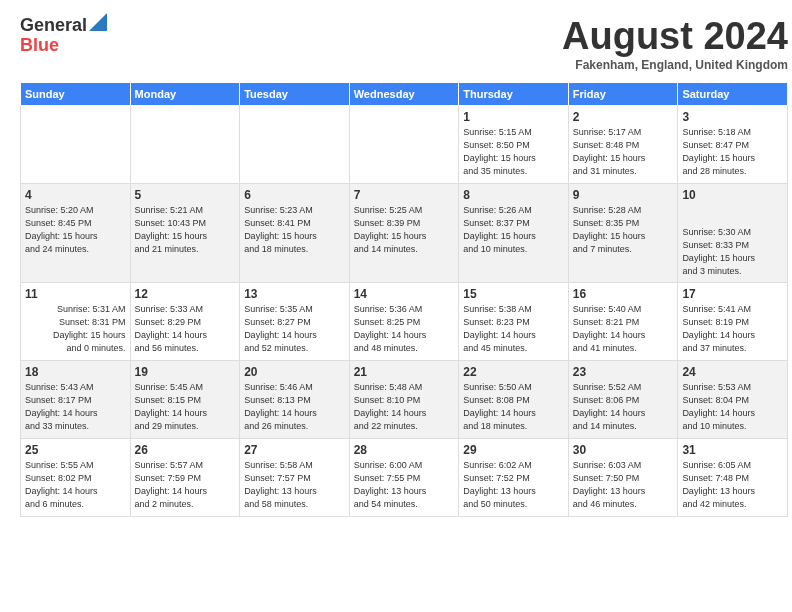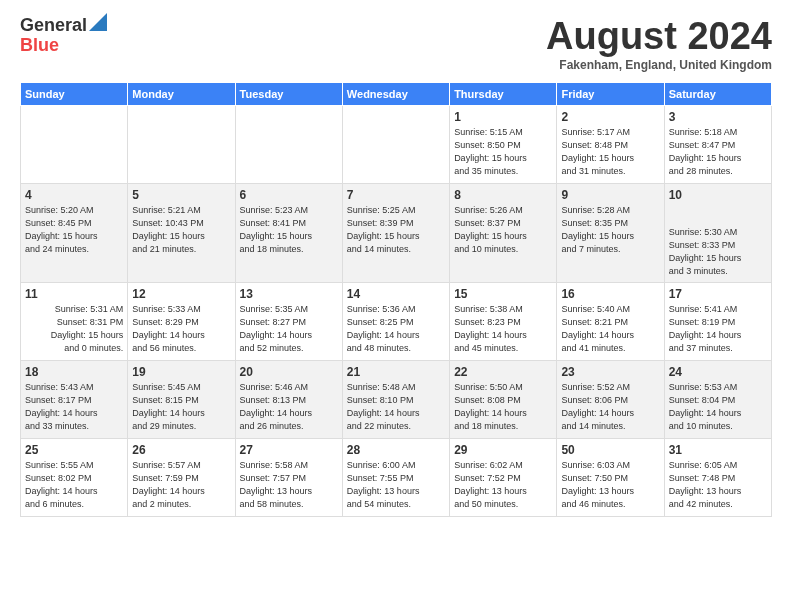--- a/index.html
+++ b/index.html
@@ -6,21 +6,21 @@
     body {
       width: 792px;
       height: 612px;
       font-family: Arial, sans-serif;
       background: #fff;
       overflow: hidden;
     }
     .page {
       width: 792px;
       height: 612px;
-      padding: 16px 20px 10px 20px;
+      padding: 16px 4px 10px 20px;
     }
     .header {
       display: flex;
       justify-content: space-between;
       align-items: flex-start;
       margin-bottom: 10px;
     }
     .logo {
       display: flex;
       align-items: center;
@@ -342,21 +342,21 @@
 and 54 minutes.</div>
           </td>
           <td>
             <span class="day-number">29</span>
             <div class="day-info" style="white-space: pre-line;">Sunrise: 6:02 AM
 Sunset: 7:52 PM
 Daylight: 13 hours
 and 50 minutes.</div>
           </td>
           <td>
-            <span class="day-number">50</span>
+            <span class="day-number">30</span>
             <div class="day-info" style="white-space: pre-line;">Sunrise: 6:03 AM
 Sunset: 7:50 PM
 Daylight: 13 hours
 and 46 minutes.</div>
           </td>
           <td>
             <span class="day-number">31</span>
             <div class="day-info" style="white-space: pre-line;">Sunrise: 6:05 AM
 Sunset: 7:48 PM
 Daylight: 13 hours

